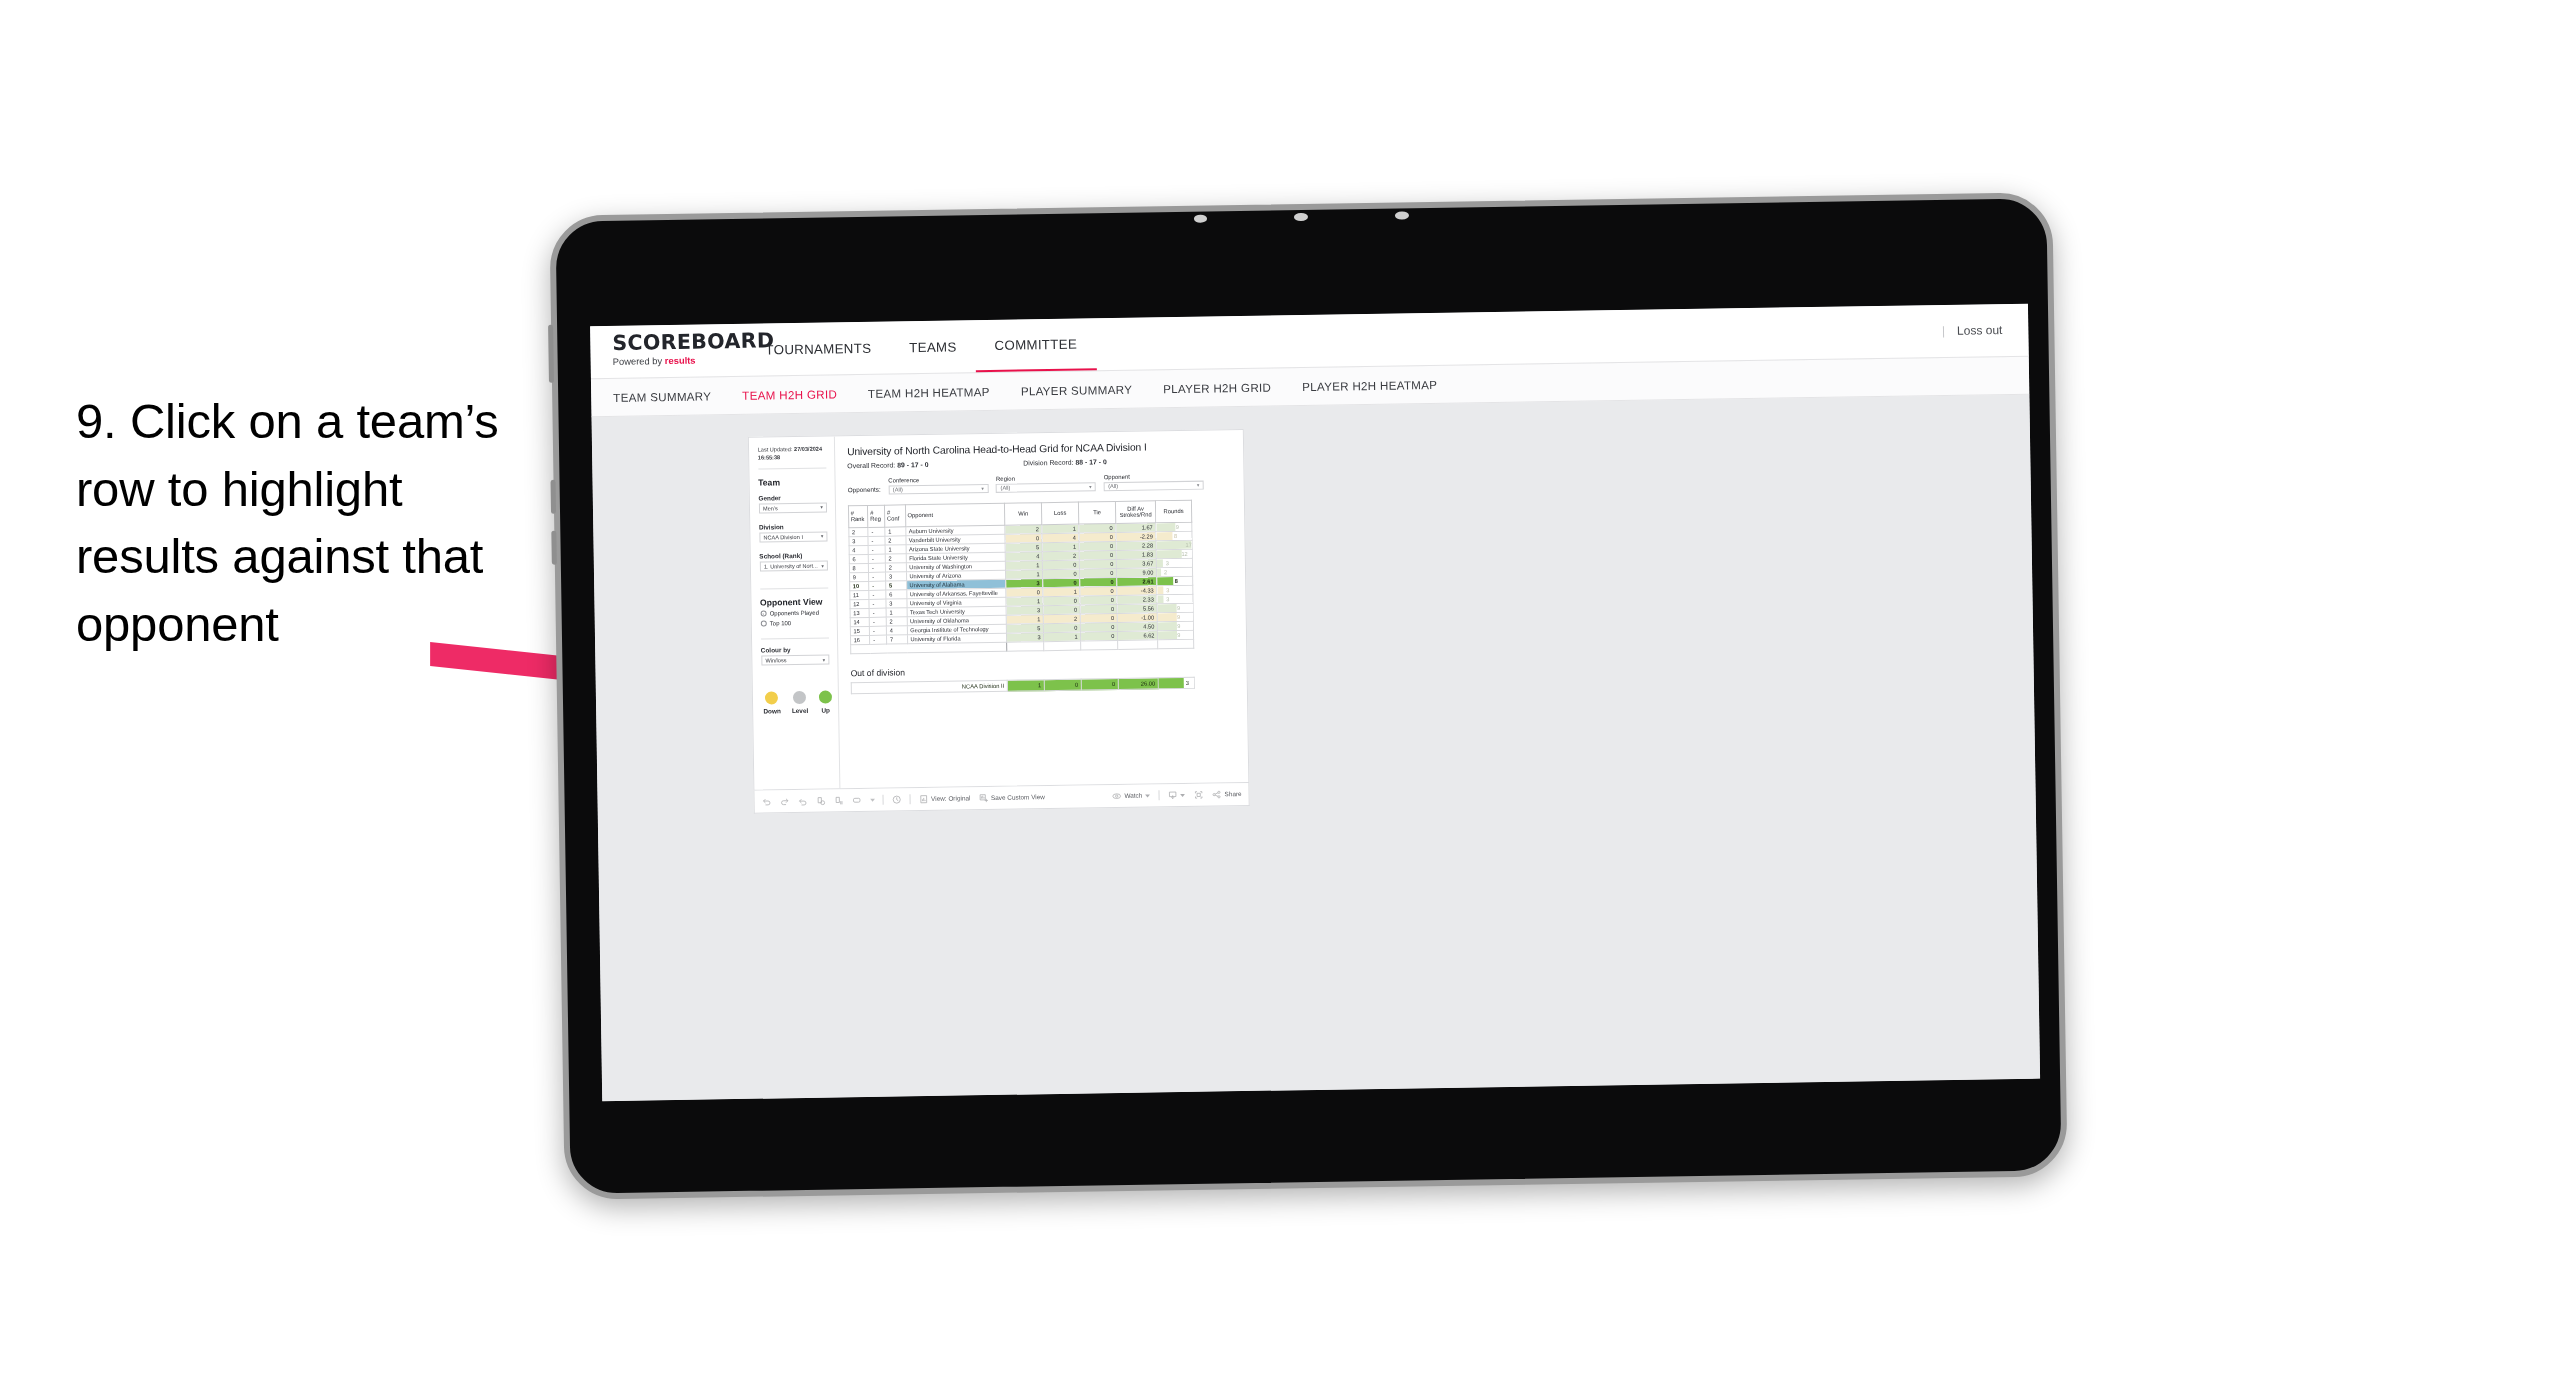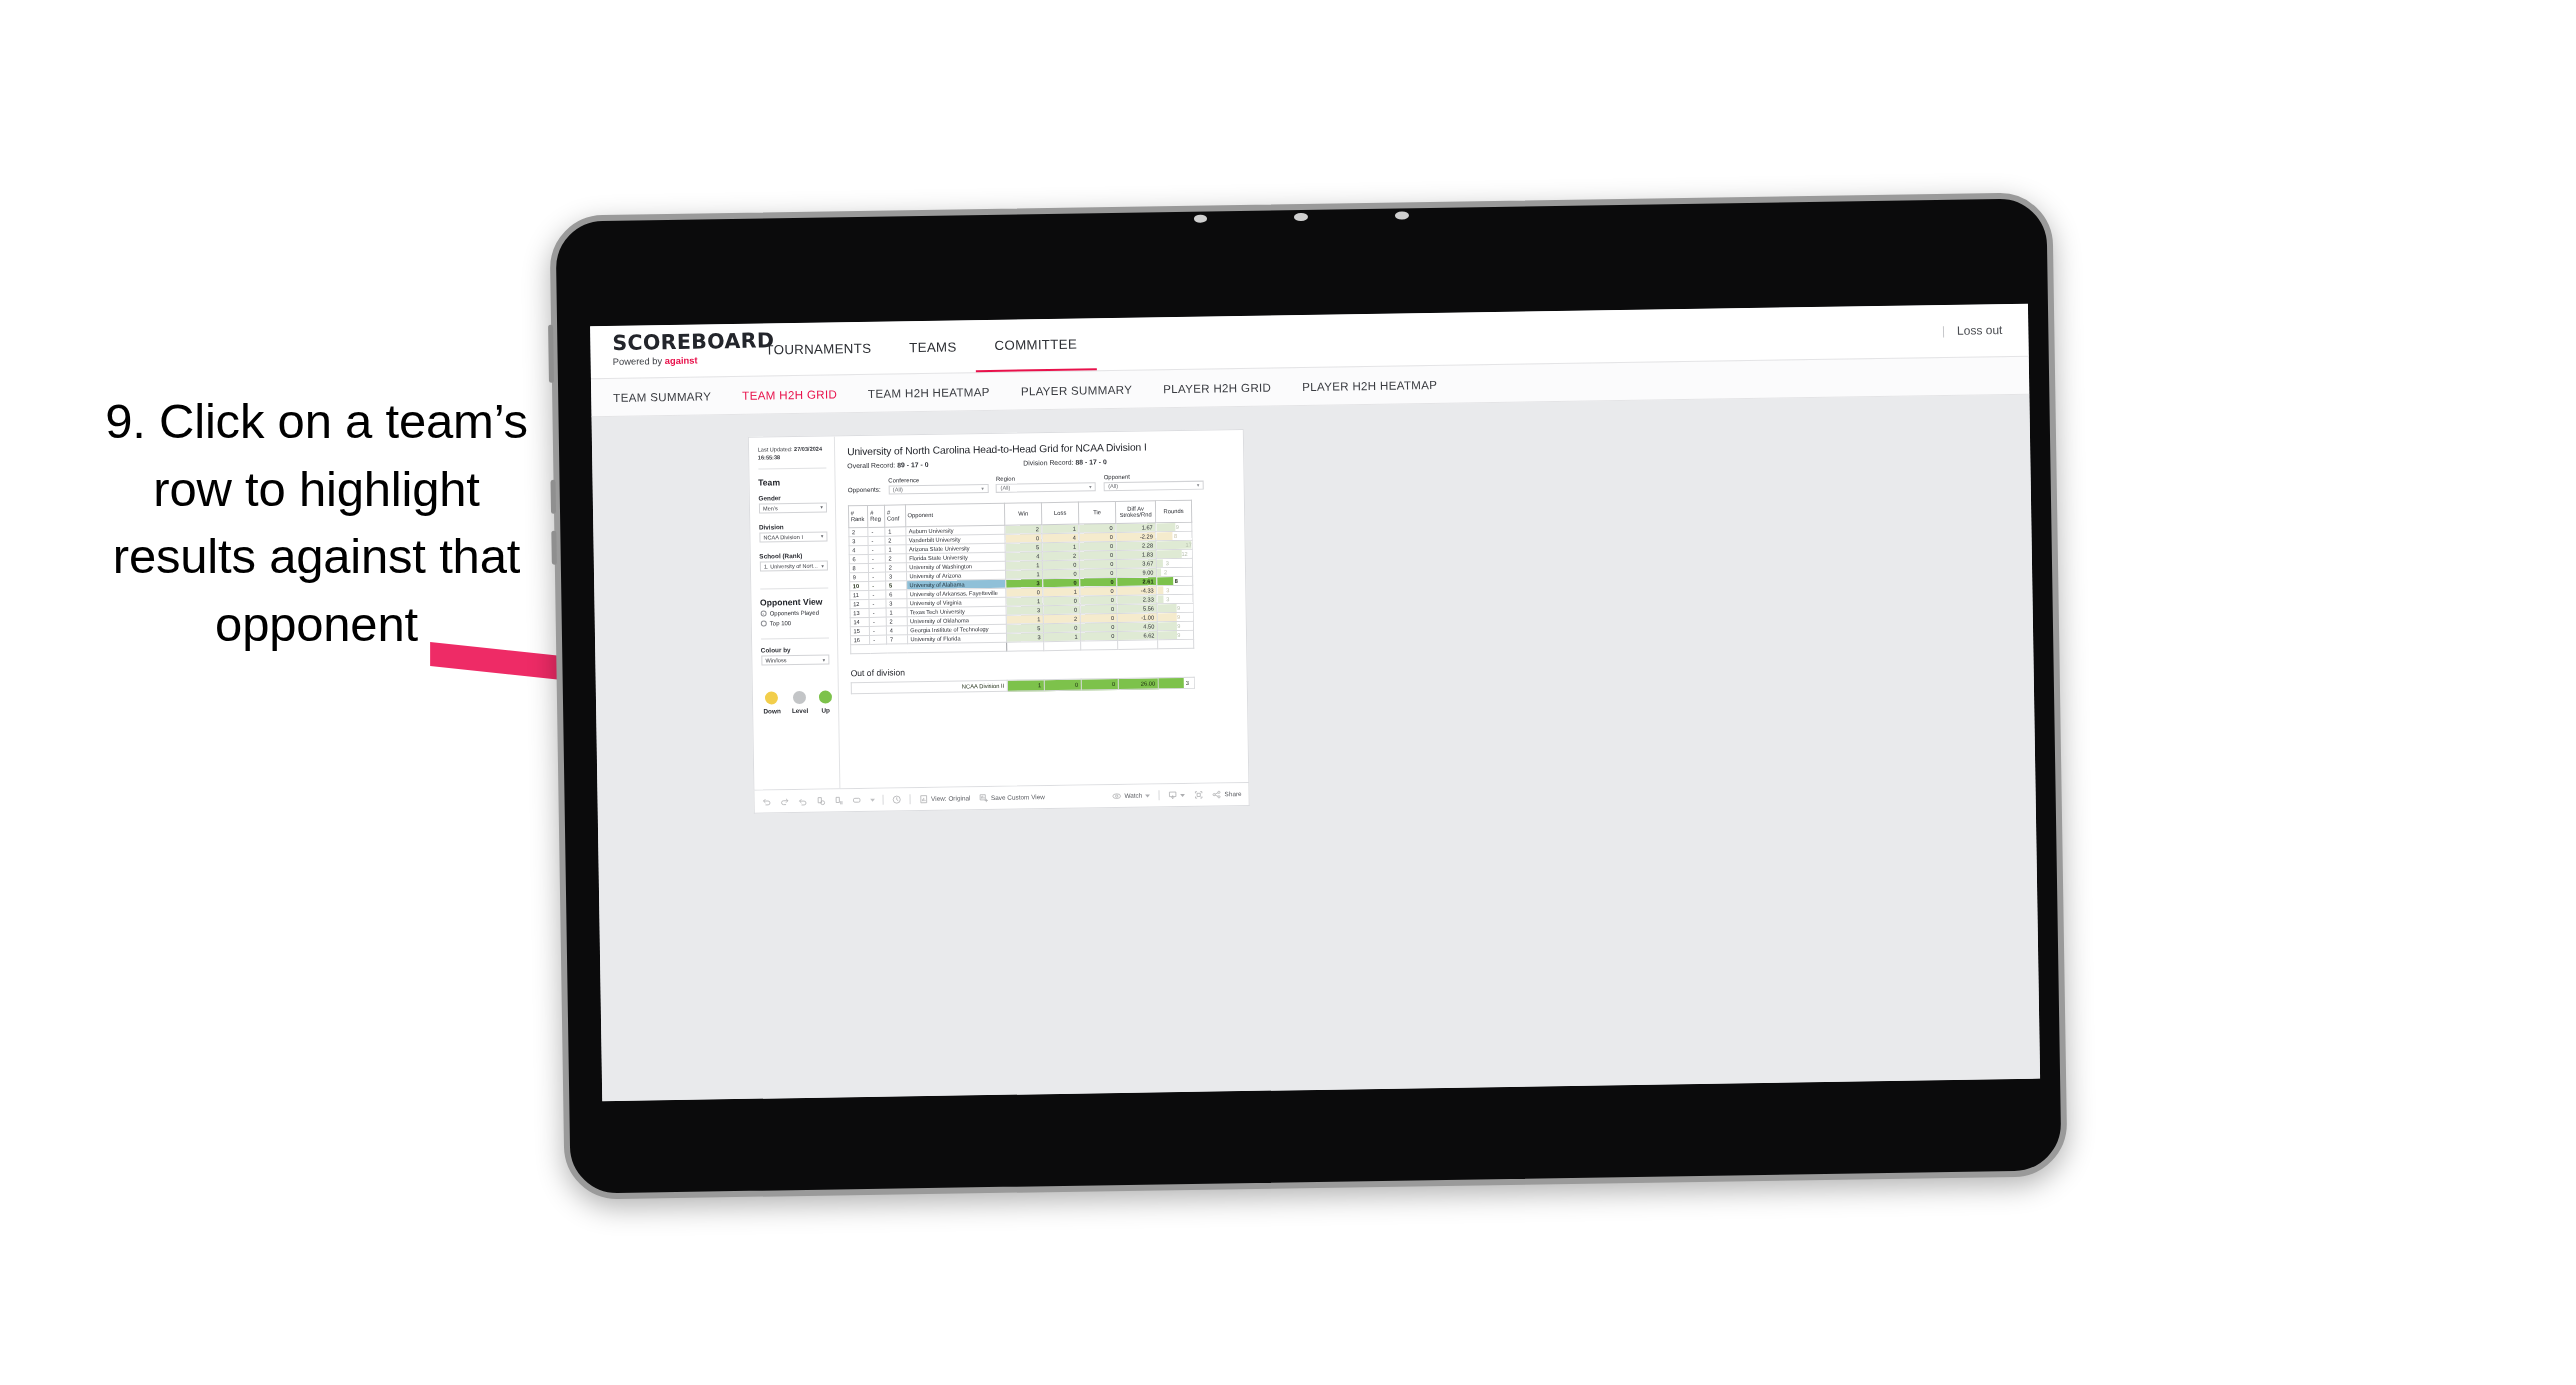--- a/index.html
+++ b/index.html
@@ -14,21 +14,20 @@
   
   .annotation {
     position: absolute;
     left: 76px; top: 388px;
     width: 481px;
     font-size: 49px;
     line-height: 1.38;
     color: #000;
     font-family: "Liberation Sans", sans-serif;
     letter-spacing: -0.2px;
-    text-align: center;
   }
 
   
   .arrow-svg { position: absolute; left: 429px; top: 618px; width: 653px; height: 137px; pointer-events: none; }
 
   
   .tablet {
     position: absolute;
     left: 557px; top: 204px;
     width: 1503px; height: 984px;
@@ -225,21 +224,21 @@
       </div>
       <div class="side-btn sb1"></div>
       <div class="side-btn sb2"></div>
       <div class="side-btn sb3"></div>
 
       <div class="screen">
 
         <div class="navbar">
           <div class="brand">
             <div class="brand-title">SCOREBOARD</div>
-            <div class="brand-sub"><span>Powered by </span><span class="clippd">against</span></div>
+            <div class="brand-sub"><span>Powered by </span><span class="clippd">results</span></div>
           </div>
           <div class="nav-tabs">
             <div class="nav-tab">TOURNAMENTS</div>
             <div class="nav-tab">TEAMS</div>
             <div class="nav-tab active">COMMITTEE</div>
           </div>
           <div class="nav-right">
             <span class="nav-sep">|</span>
             <span>Loss out</span>
           </div>

